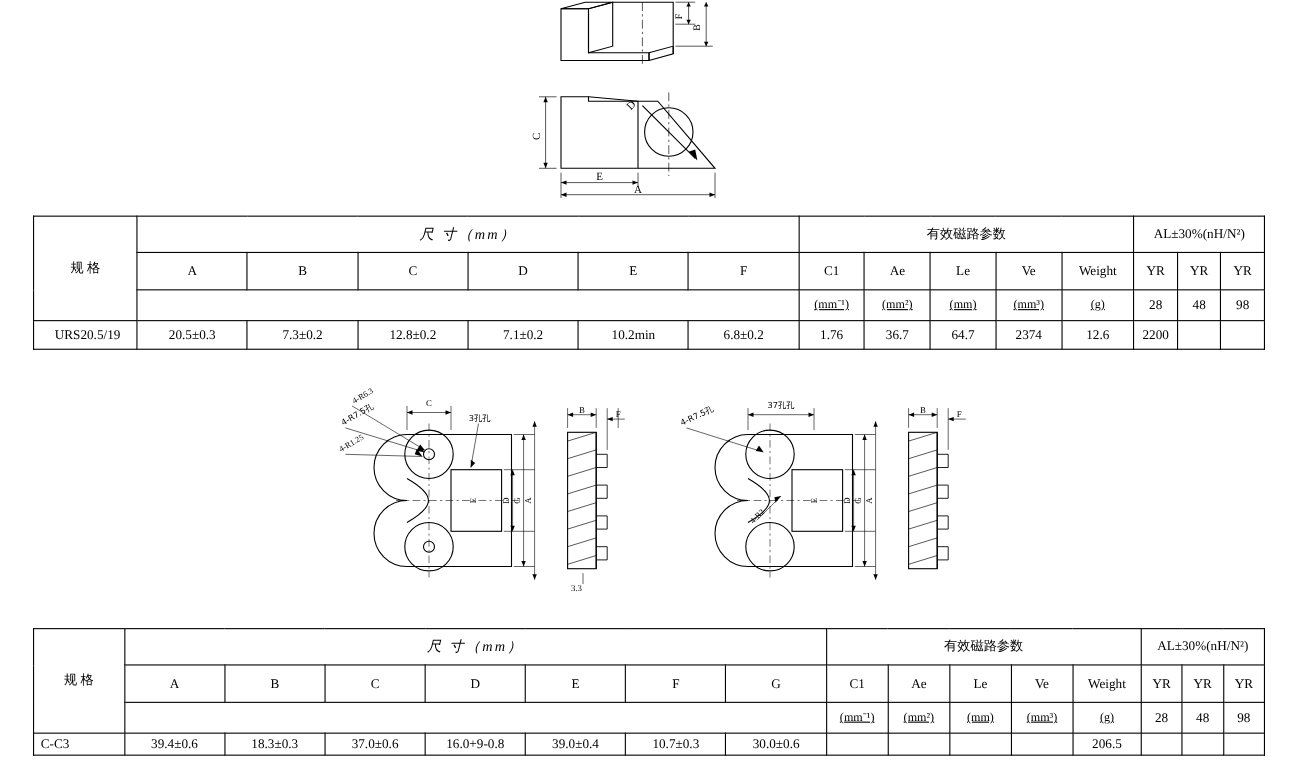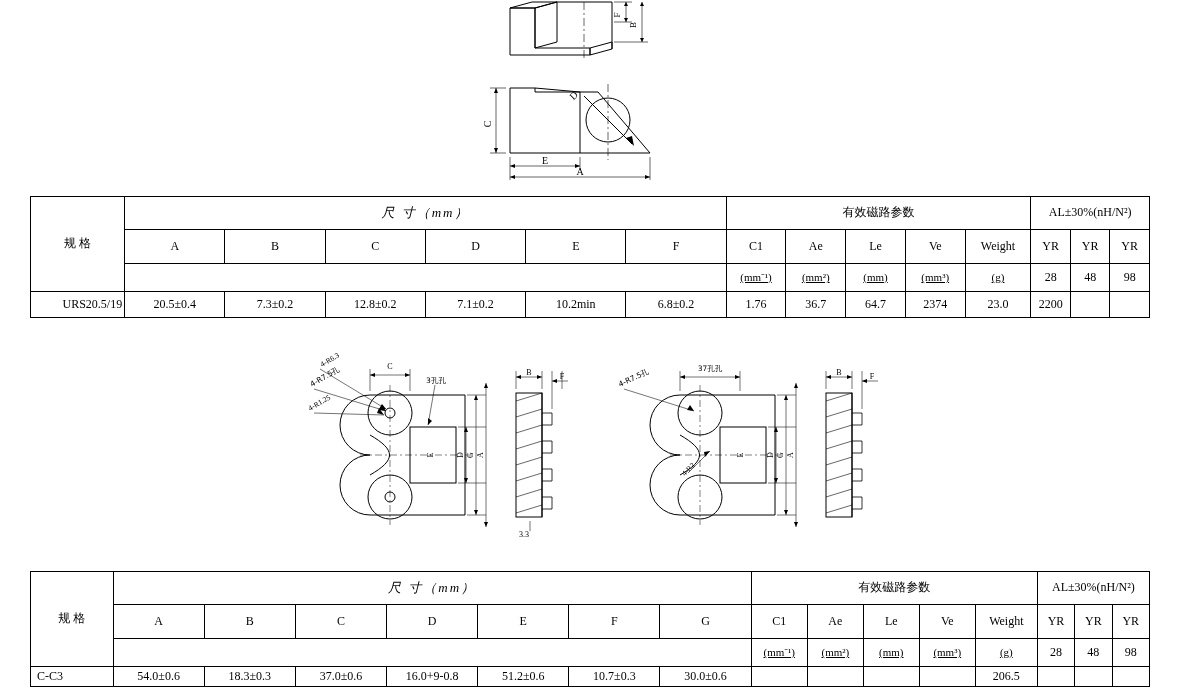--- a/index.html
+++ b/index.html
@@ -150,32 +150,32 @@
       <td class="unit">(mm⁻¹)</td>
       <td class="unit">(mm²)</td>
       <td class="unit">(mm)</td>
       <td class="unit">(mm³)</td>
       <td class="unit">(g)</td>
       <td>28</td>
       <td>48</td>
       <td>98</td>
     </tr>
     <tr style="height:26px;">
-      <td style="text-align:right;padding-left:6px;">URS20.5/19</td>
-      <td>20.5±0.4</td>
+      <td style="text-align:center;padding-left:6px;">URS20.5/19</td>
+      <td>20.5±0.3</td>
       <td>7.3±0.2</td>
       <td>12.8±0.2</td>
       <td>7.1±0.2</td>
       <td>10.2min</td>
       <td>6.8±0.2</td>
       <td>1.76</td>
       <td>36.7</td>
       <td>64.7</td>
       <td>2374</td>
-      <td>23.0</td>
+      <td>12.6</td>
       <td>2200</td>
       <td></td>
       <td></td>
     </tr>
   </tbody>
     </table>
 
   <div class="dwg" style="left:300px;top:355px;">
     <svg width="200" height="190" viewBox="0 0 200 190">
       <g fill="none" stroke="#000" stroke-width="1">
@@ -404,25 +404,25 @@
       <td class="unit">(mm²)</td>
       <td class="unit">(mm)</td>
       <td class="unit">(mm³)</td>
       <td class="unit">(g)</td>
       <td>28</td>
       <td>48</td>
       <td>98</td>
     </tr>
     <tr style="height:20px;">
       <td style="text-align:left;padding-left:6px;">C-C3</td>
-      <td>54.0±0.6</td>
+      <td>39.4±0.6</td>
       <td>18.3±0.3</td>
       <td>37.0±0.6</td>
       <td>16.0+9-0.8</td>
-      <td>51.2±0.6</td>
+      <td>39.0±0.4</td>
       <td>10.7±0.3</td>
       <td>30.0±0.6</td>
       <td></td>
       <td></td>
       <td></td>
       <td></td>
       <td>206.5</td>
       <td></td>
       <td></td>
       <td></td>

